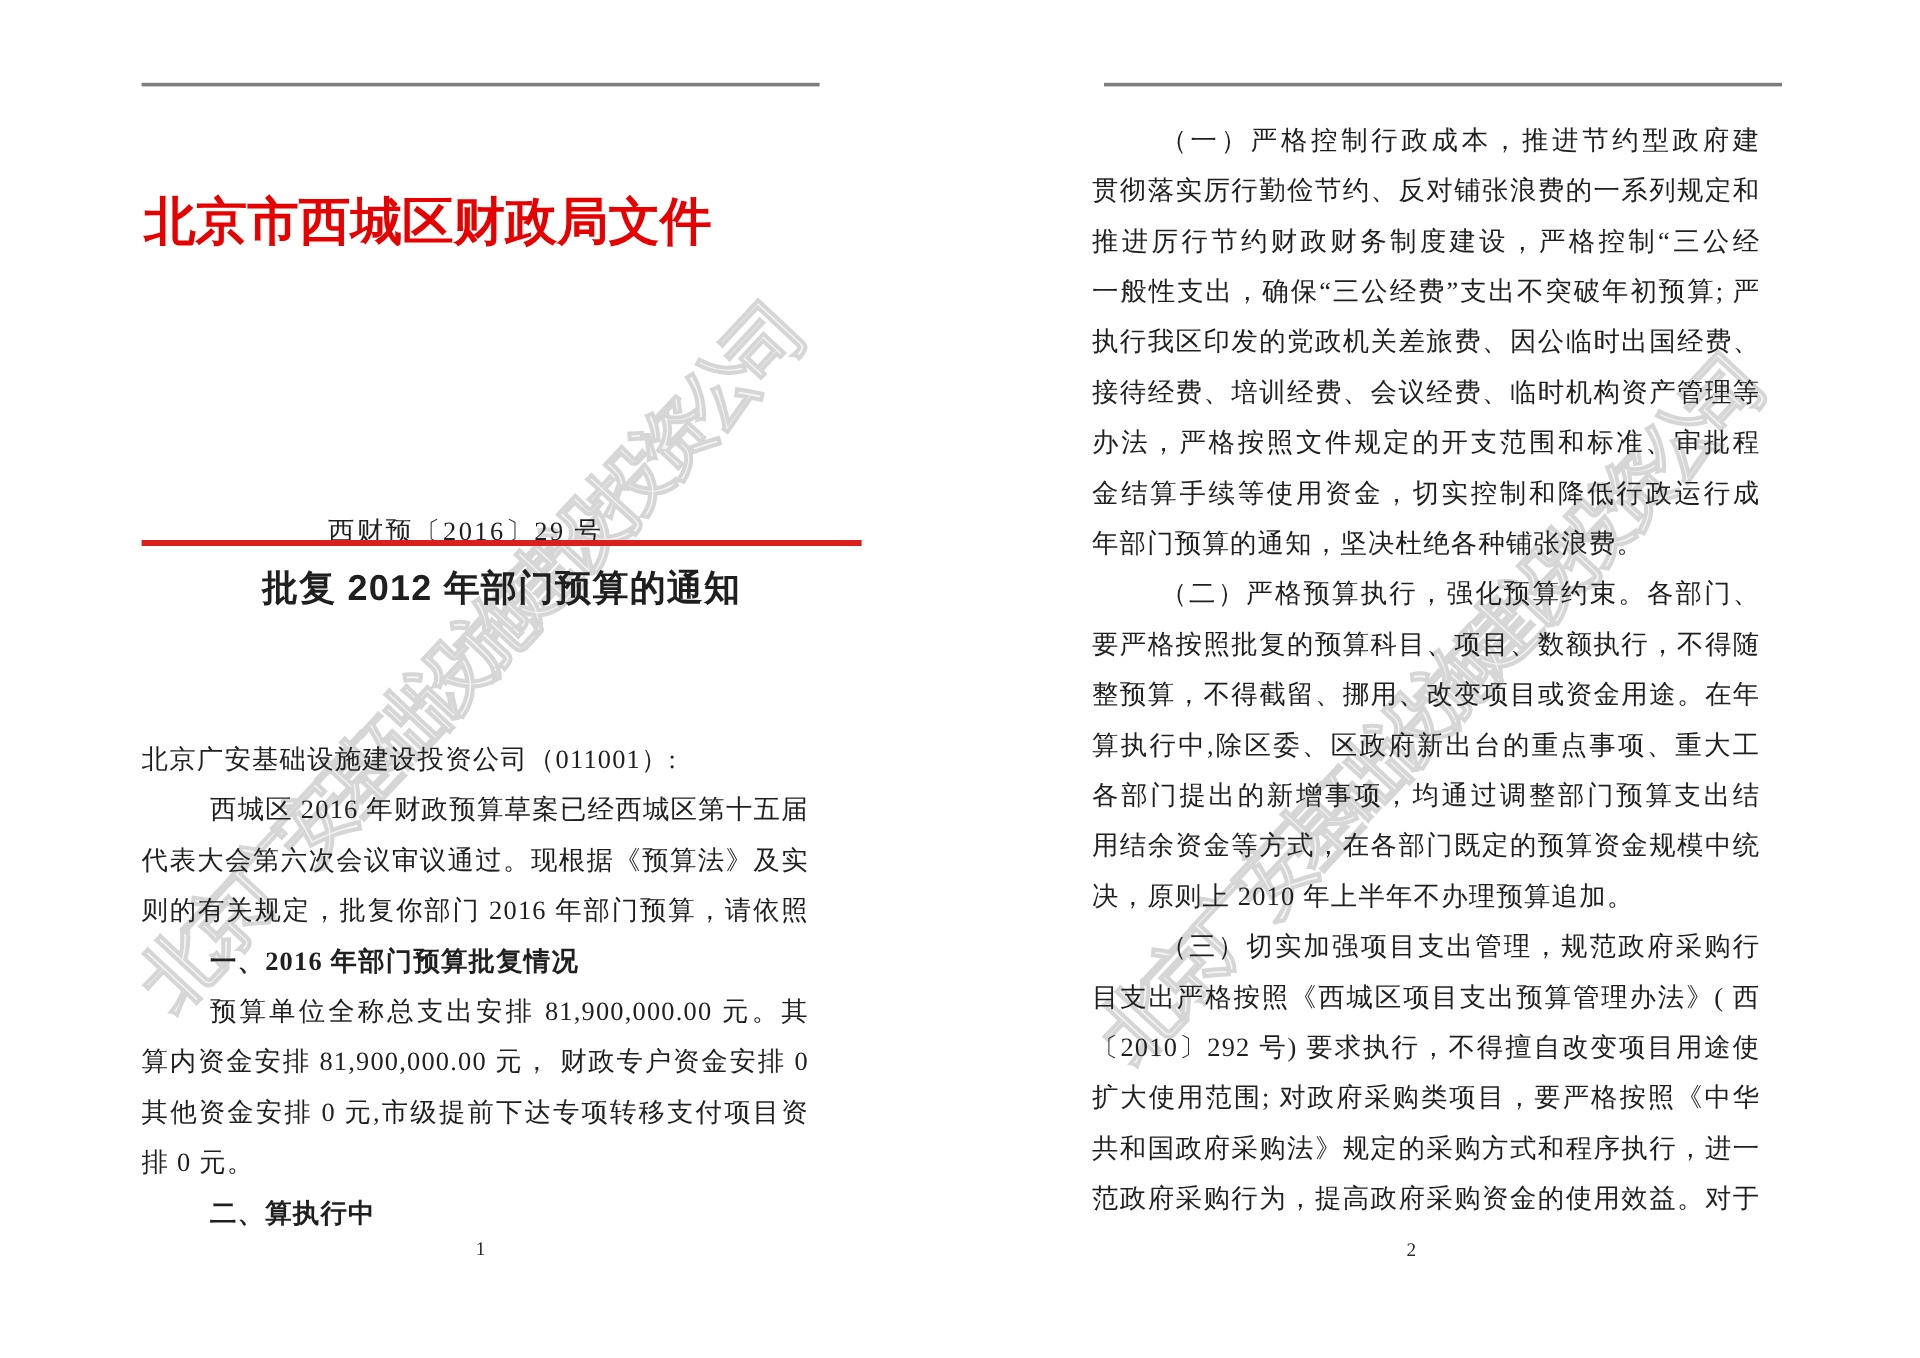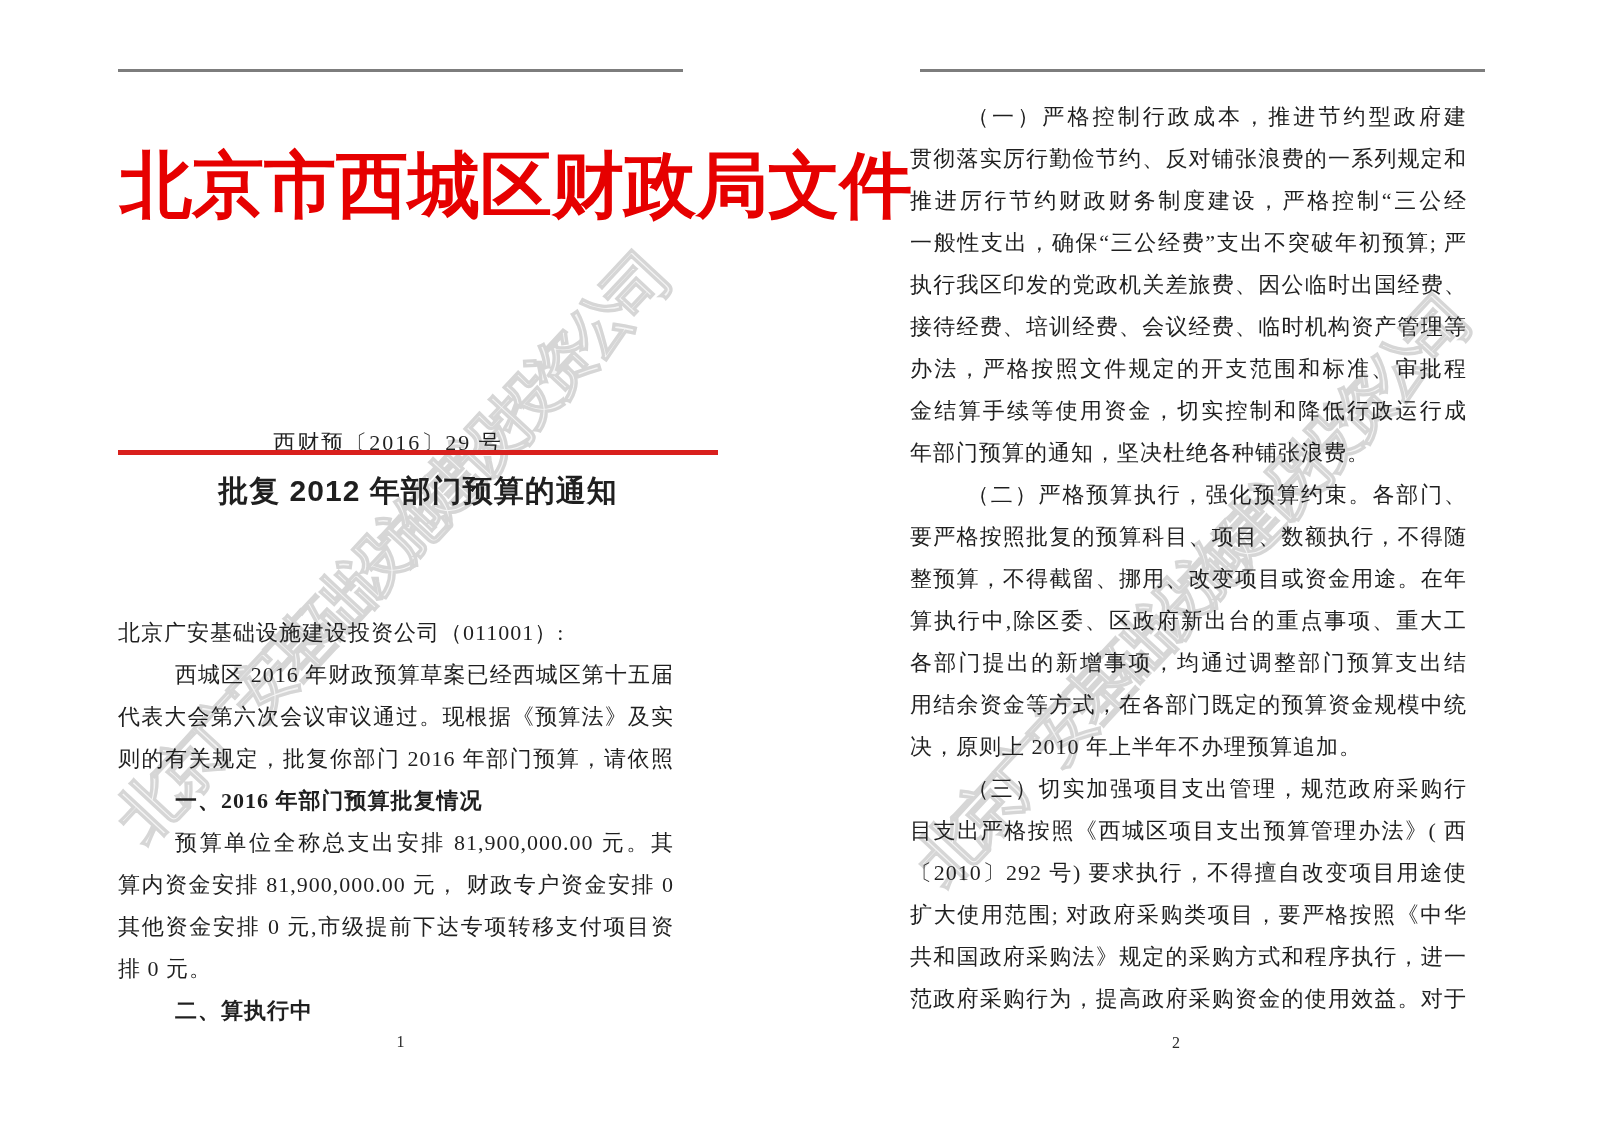--- a/index.html
+++ b/index.html
@@ -24,21 +24,21 @@
   .wm-left{left:-112px;top:506px;}
   .wm-right{left:-104px;top:549px;}
 
   .rule-top{position:absolute;height:3px;background:#7d7d7d;z-index:1;}
   .page-left .rule-top{left:0;top:69px;width:565px;}
   .page-right .rule-top{left:10px;top:69px;width:565px;}
 
   .red-head{
     position:absolute;left:2px;top:150px;z-index:1;margin:0;
     font-family:"Liberation Sans","DejaVu Sans",sans-serif;
-    font-size:72px;line-height:70px;font-weight:bold;
+    font-size:43px;line-height:70px;font-weight:bold;
     color:#e60000;white-space:nowrap;letter-spacing:0px;
   }
   .doc-no{
     position:absolute;left:0;top:429px;width:540px;z-index:1;
     text-align:center;font-size:22px;line-height:28px;letter-spacing:2px;
   }
   .red-rule{position:absolute;left:0;top:450px;width:600px;height:5px;background:#d9201d;z-index:1;}
   .doc-title{
     position:absolute;left:0;top:467px;width:600px;z-index:1;
     text-align:center;font-size:30px;line-height:47px;font-weight:bold;

